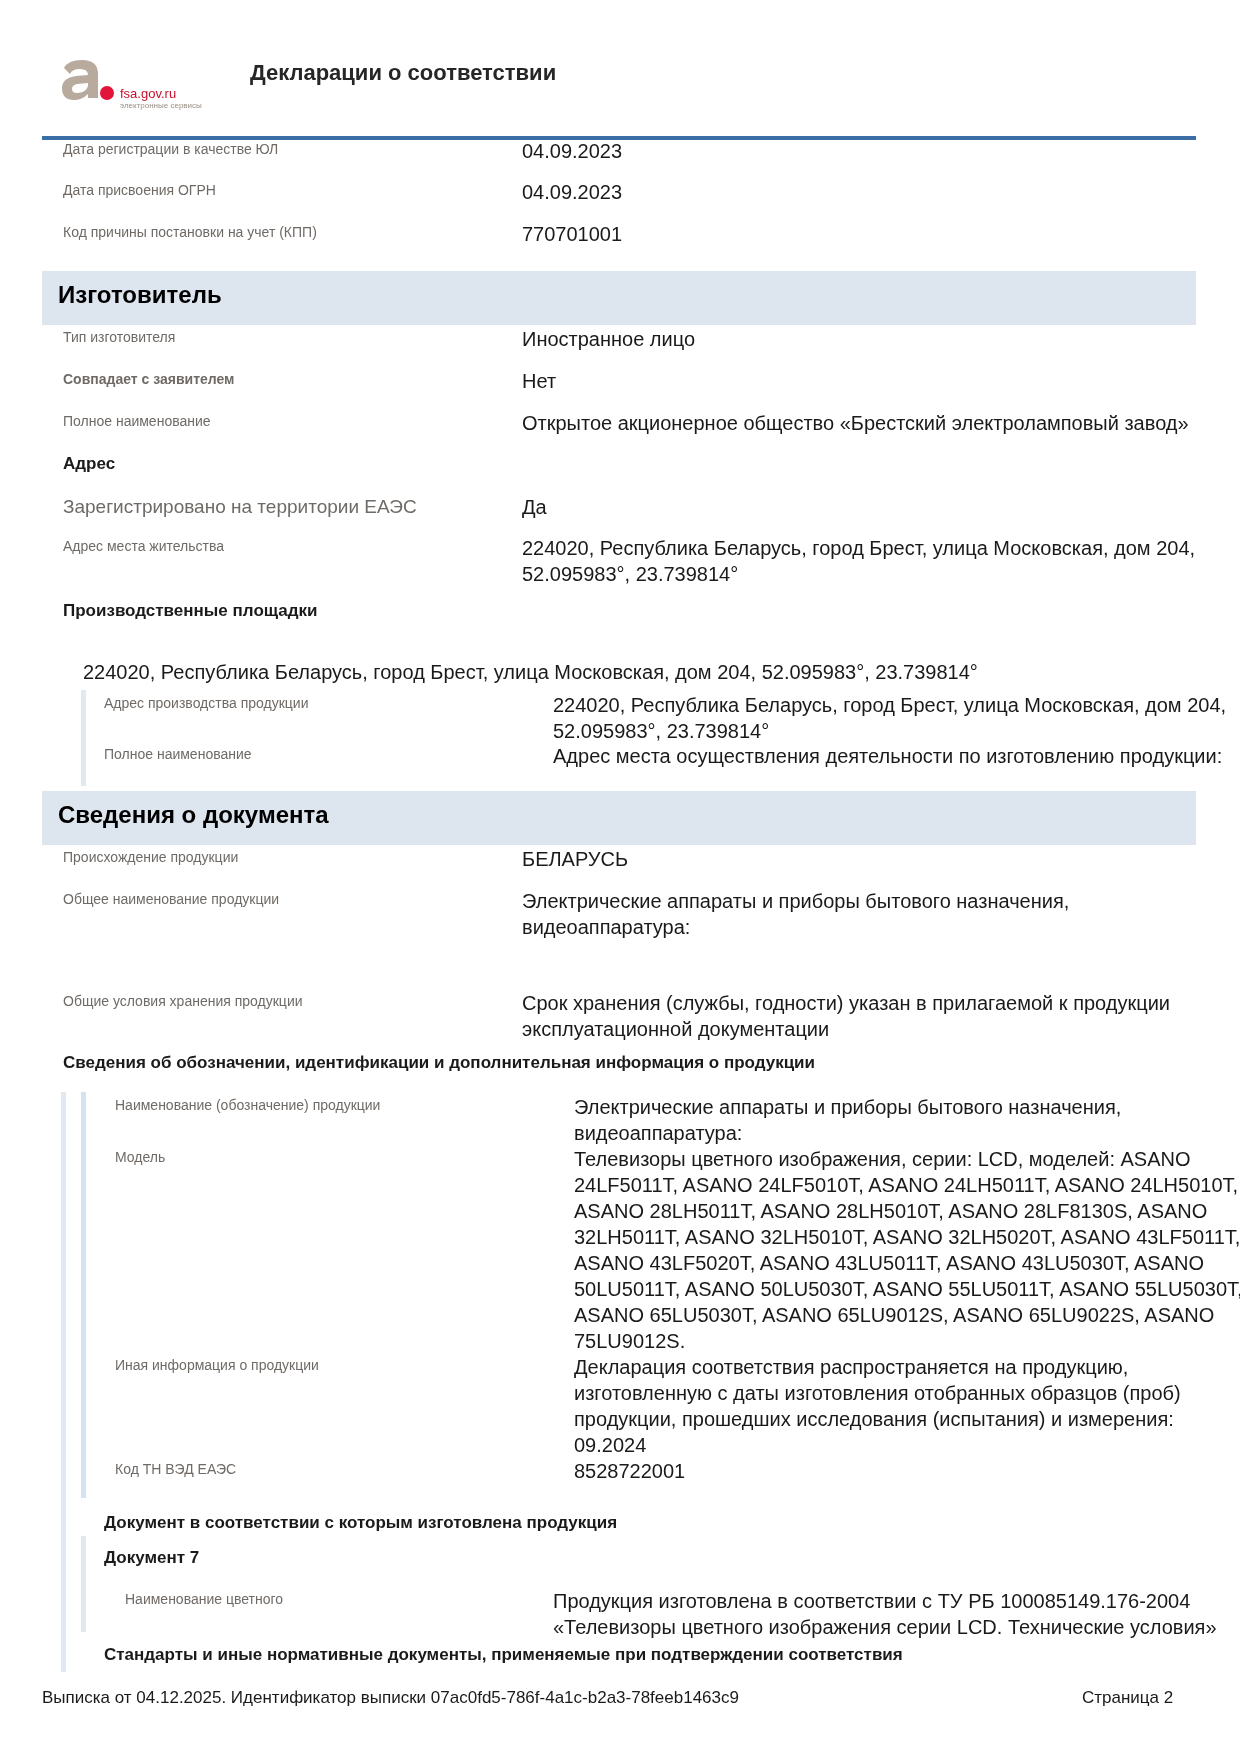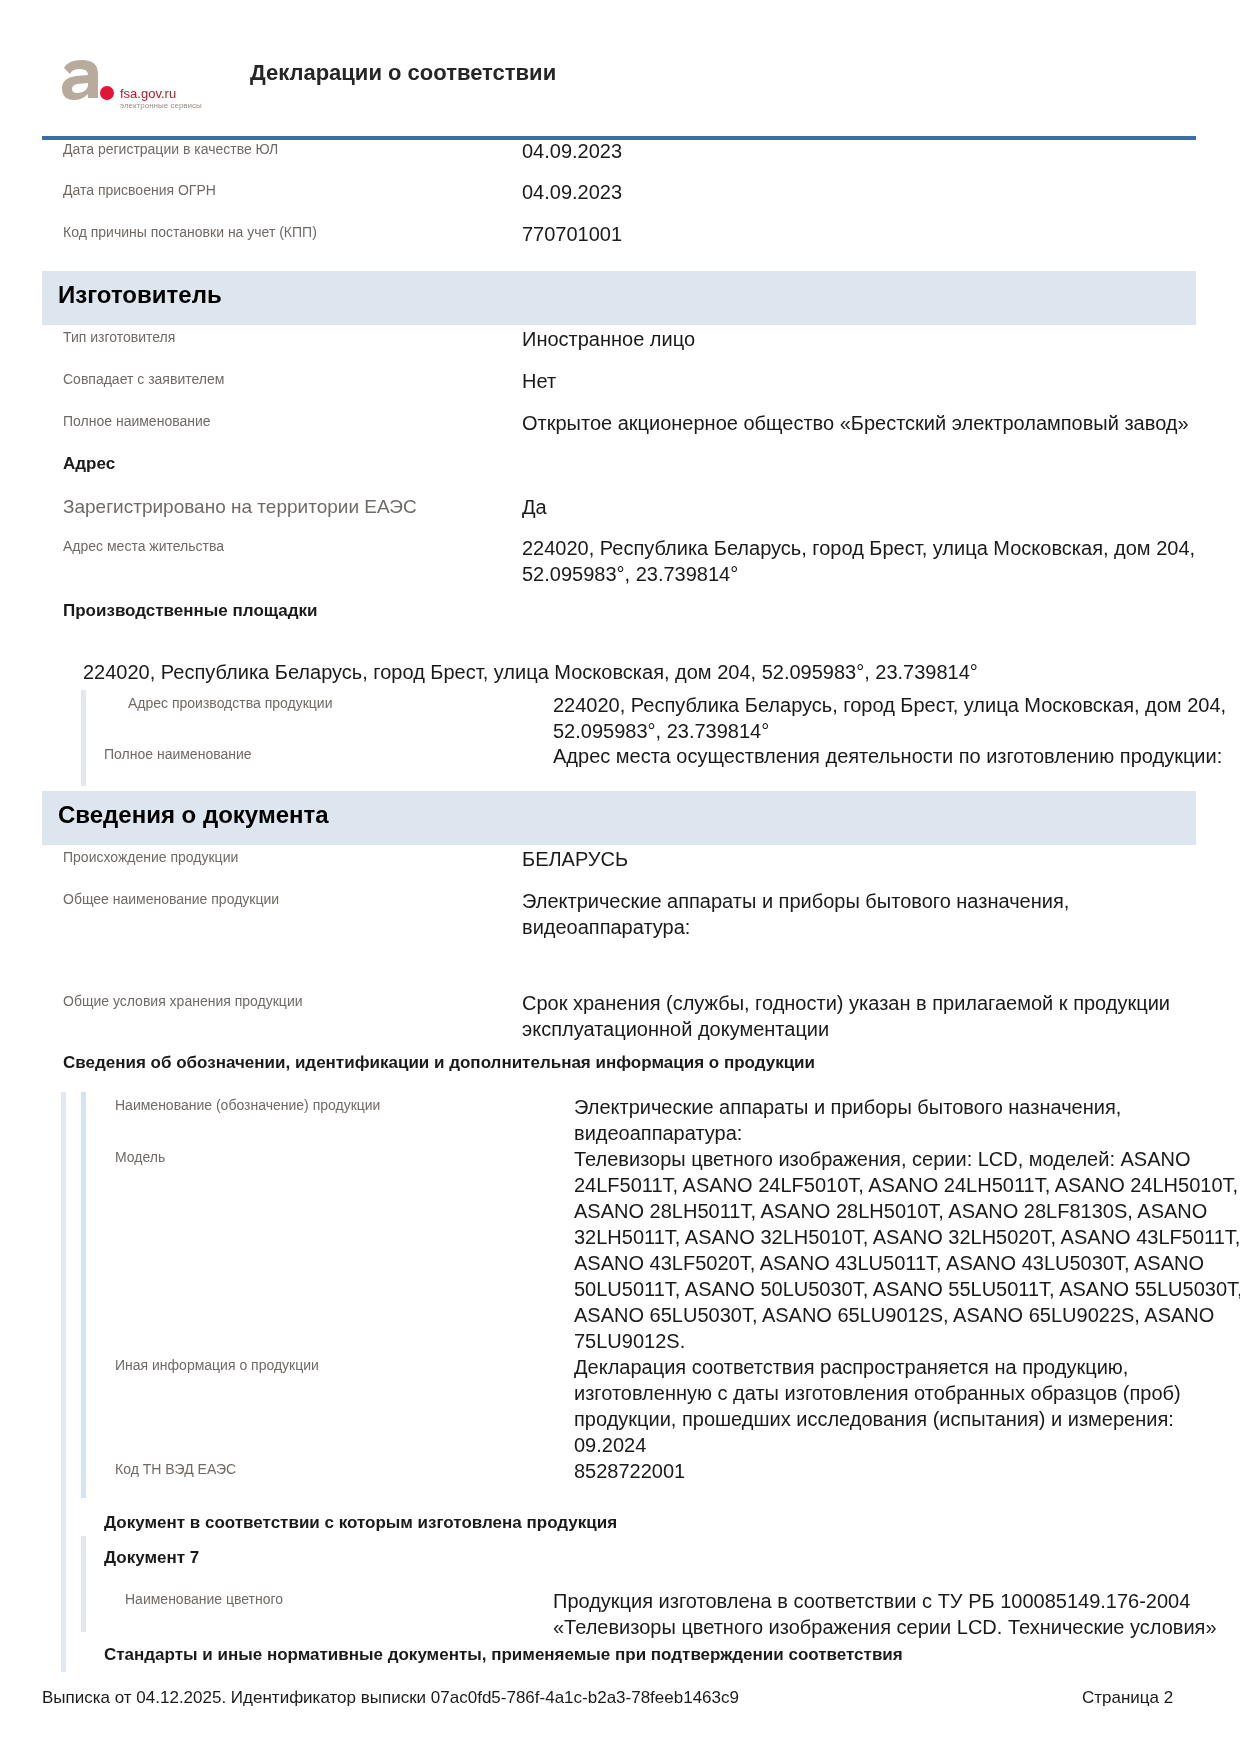--- a/index.html
+++ b/index.html
@@ -46,36 +46,36 @@
 <div class="lbl" style="left:63px;top:182px;">Дата присвоения ОГРН</div>
 <div class="val" style="left:522px;top:179px;">04.09.2023</div>
 <div class="lbl" style="left:63px;top:224px;">Код причины постановки на учет (КПП)</div>
 <div class="val" style="left:522px;top:221px;">770701001</div>
 
 <div class="section-band" style="top:271px;">
   <div class="section-title">Изготовитель</div>
 </div>
 <div class="lbl" style="left:63px;top:329px;">Тип изготовителя</div>
 <div class="val" style="left:522px;top:326px;">Иностранное лицо</div>
-<div class="lbl" style="left:63px;top:371px;">Совпадает с заявителем</div>
+<div class="lbl" style="left:63px;top:371px;font-weight:bold;">Совпадает с заявителем</div>
 <div class="val" style="left:522px;top:368px;">Нет</div>
 <div class="lbl" style="left:63px;top:413px;">Полное наименование</div>
 <div class="val" style="left:522px;top:410px;white-space:nowrap;">Открытое акционерное общество «Брестский электроламповый завод»</div>
 
 <div class="bold-sub" style="left:63px;top:454px;">Адрес</div>
 <div class="lbl" style="left:63px;top:496px;font-size:19px;">Зарегистрировано на территории ЕАЭС</div>
 <div class="val" style="left:522px;top:494px;">Да</div>
 <div class="lbl" style="left:63px;top:538px;">Адрес места жительства</div>
 <div class="val" style="left:522px;top:535px;white-space:nowrap;">224020, Республика Беларусь, город Брест, улица Московская, дом 204,</div>
 <div class="val" style="left:522px;top:561px;white-space:nowrap;">52.095983°, 23.739814°</div>
 
 <div class="bold-sub" style="left:63px;top:601px;text-align:right;">Производственные площадки</div>
 <div class="val" style="left:83px;top:659px;white-space:nowrap;">224020, Республика Беларусь, город Брест, улица Московская, дом 204, 52.095983°, 23.739814°</div>
 <div class="vbar" style="left:81px;top:690px;height:96px;"></div>
-<div class="lbl" style="left:104px;top:695px;margin-left:24px;">Адрес производства продукции</div>
+<div class="lbl" style="left:104px;top:695px;">Адрес производства продукции</div>
 <div class="val" style="left:553px;top:692px;white-space:nowrap;">224020, Республика Беларусь, город Брест, улица Московская, дом 204,</div>
 <div class="val" style="left:553px;top:718px;white-space:nowrap;">52.095983°, 23.739814°</div>
 <div class="lbl" style="left:104px;top:746px;">Полное наименование</div>
 <div class="val" style="left:553px;top:743px;white-space:nowrap;">Адрес места осуществления деятельности по изготовлению продукции:</div>
 
 <div class="section-band" style="top:791px;">
   <div class="section-title">Сведения о документа</div>
 </div>
 <div class="lbl" style="left:63px;top:849px;">Происхождение продукции</div>
 <div class="val" style="left:522px;top:846px;">БЕЛАРУСЬ</div>

